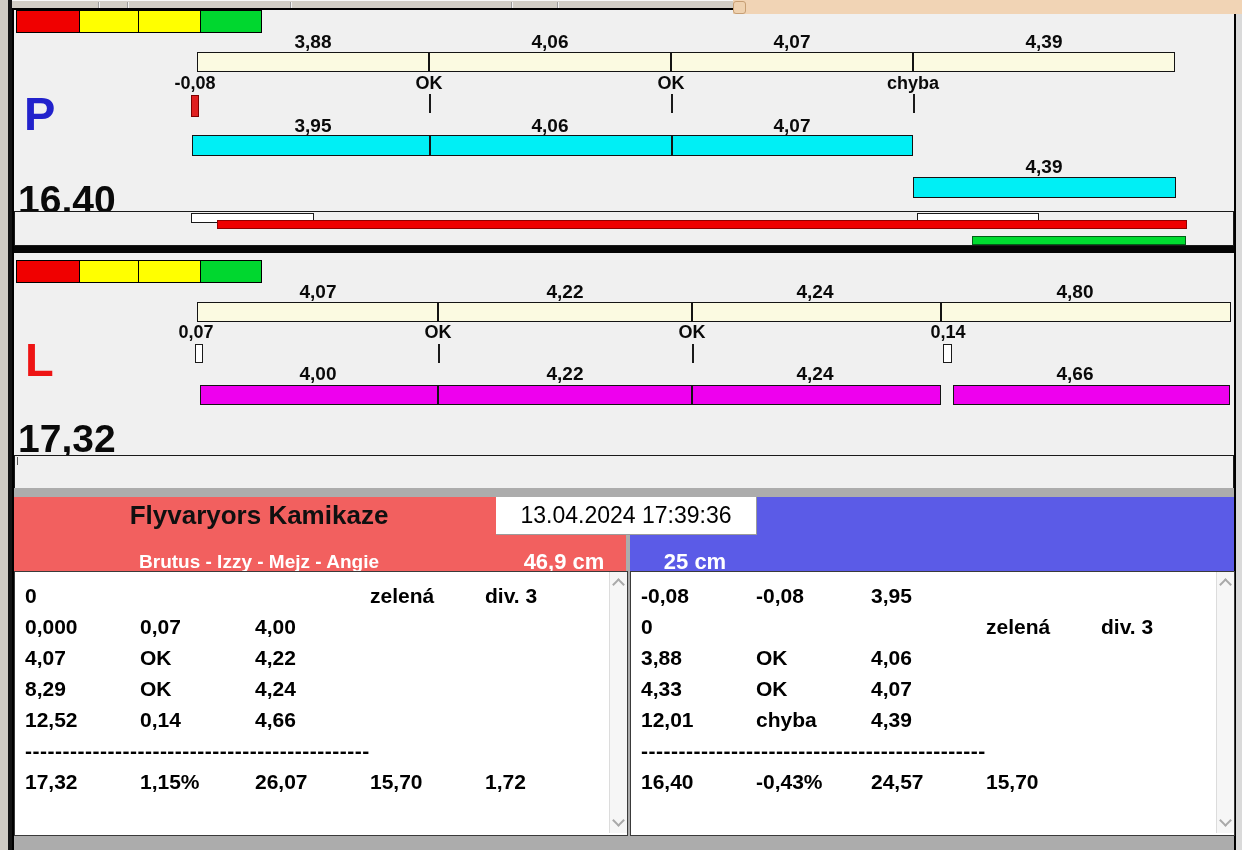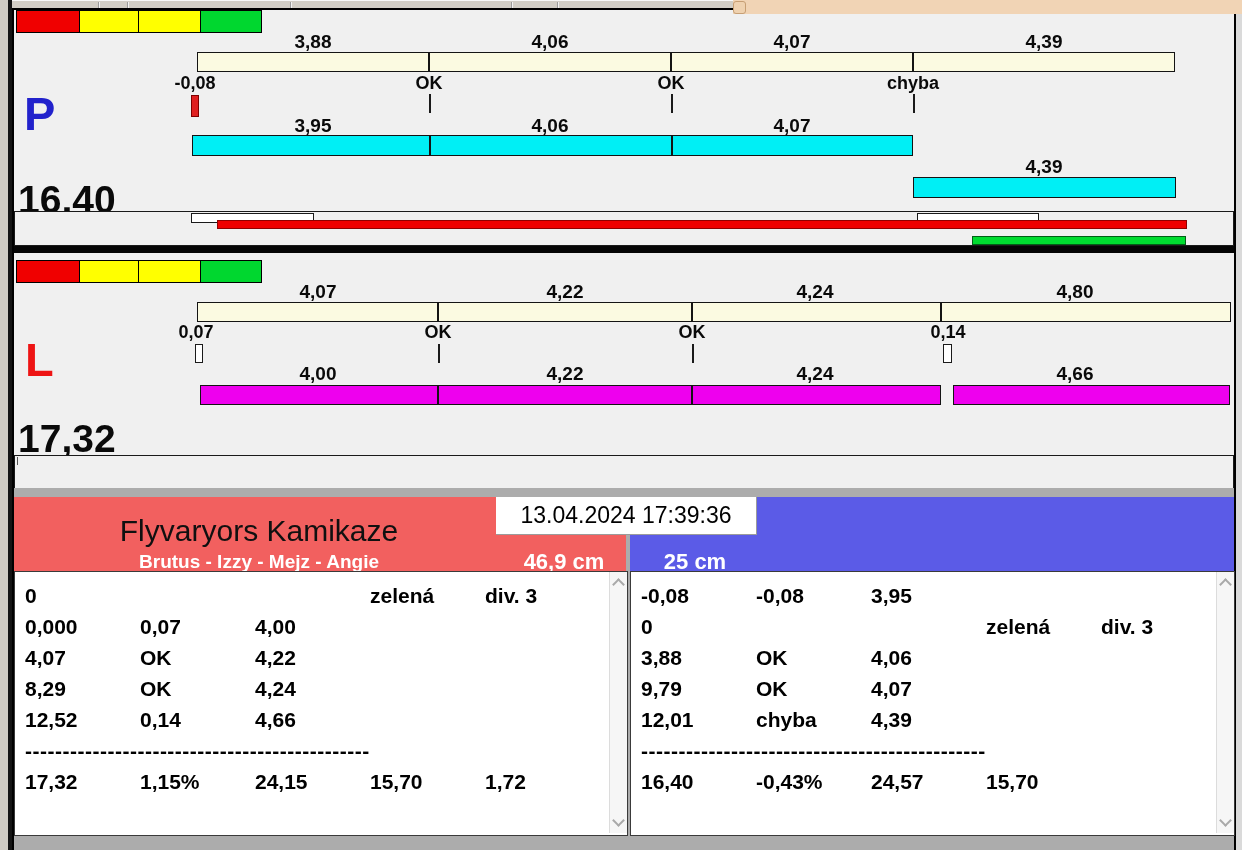--- a/index.html
+++ b/index.html
@@ -27,21 +27,21 @@
         font-weight:bold;font-size:19px;color:#0A0A0A;white-space:nowrap;}
   .stat{position:absolute;width:120px;margin-left:-60px;text-align:center;
         font-weight:bold;font-size:18px;color:#0A0A0A;white-space:nowrap;}
   .tick{position:absolute;width:2px;height:19px;background:#1A1A1A;}
   .lane-letter{position:absolute;font-weight:bold;font-size:47px;line-height:1;}
   .lane-total{position:absolute;font-weight:bold;font-size:39px;line-height:1;color:#0A0A0A;}
   .track{position:absolute;height:33px;border:1px solid #1A1A1A;background:#F0F0F0;}
   
   #bottom{left:0;top:478px;width:1220px;height:362px;background:#ACACAC;}
   .hdr{position:absolute;height:74px;}
-  .hdr-title{position:absolute;text-align:center;font-weight:normal;font-size:30px;color:#101010;line-height:30px;margin-top:16px;}
+  .hdr-title{position:absolute;text-align:center;font-weight:bold;font-size:26px;color:#101010;line-height:30px;}
   .hdr-sub{position:absolute;text-align:center;font-weight:bold;font-size:19px;color:#FFFFFF;line-height:22px;}
   .hdr-size{position:absolute;text-align:center;font-weight:bold;font-size:22px;color:#FFFFFF;line-height:24px;}
   #datebox{position:absolute;left:482px;top:9px;width:260px;height:37px;background:#FFF;
            text-align:center;line-height:37px;font-size:23px;color:#000;
            border-right:1px solid #9B9B9B;border-bottom:1px solid #9B9B9B;}
   .dataarea{position:absolute;width:612px;height:263px;background:#FFFFFF;border:1px solid #3A3A3A;}
   .rows{position:absolute;left:10px;top:8px;font-weight:bold;font-size:21px;color:#000;}
   .row{display:flex;height:31px;align-items:center;white-space:nowrap;}
   .row span{width:115px;flex:none;}
   .dashrow span{width:auto;letter-spacing:0.5px;}
@@ -219,21 +219,21 @@
               <span>4,66</span>
               <span></span>
               <span></span>
           </div>
           <div class="row dashrow">
             <span>----------------------------------------------</span>
           </div>
           <div class="row">
             <span>17,32</span>
               <span>1,15%</span>
-              <span>24,15</span>
+              <span>26,07</span>
               <span>15,70</span>
               <span>1,72</span>
           </div>
         </div>
         <div class="sbar" style="left:594px">
           <div class="chev up"></div>
           <div class="chev down"></div>
         </div>
       </div>
 
@@ -254,21 +254,21 @@
               <span>div. 3</span>
           </div>
           <div class="row">
             <span>3,88</span>
               <span>OK</span>
               <span>4,06</span>
               <span></span>
               <span></span>
           </div>
           <div class="row">
-            <span>9,79</span>
+            <span>4,33</span>
               <span>OK</span>
               <span>4,07</span>
               <span></span>
               <span></span>
           </div>
           <div class="row">
             <span>12,01</span>
               <span>chyba</span>
               <span>4,39</span>
               <span></span>

